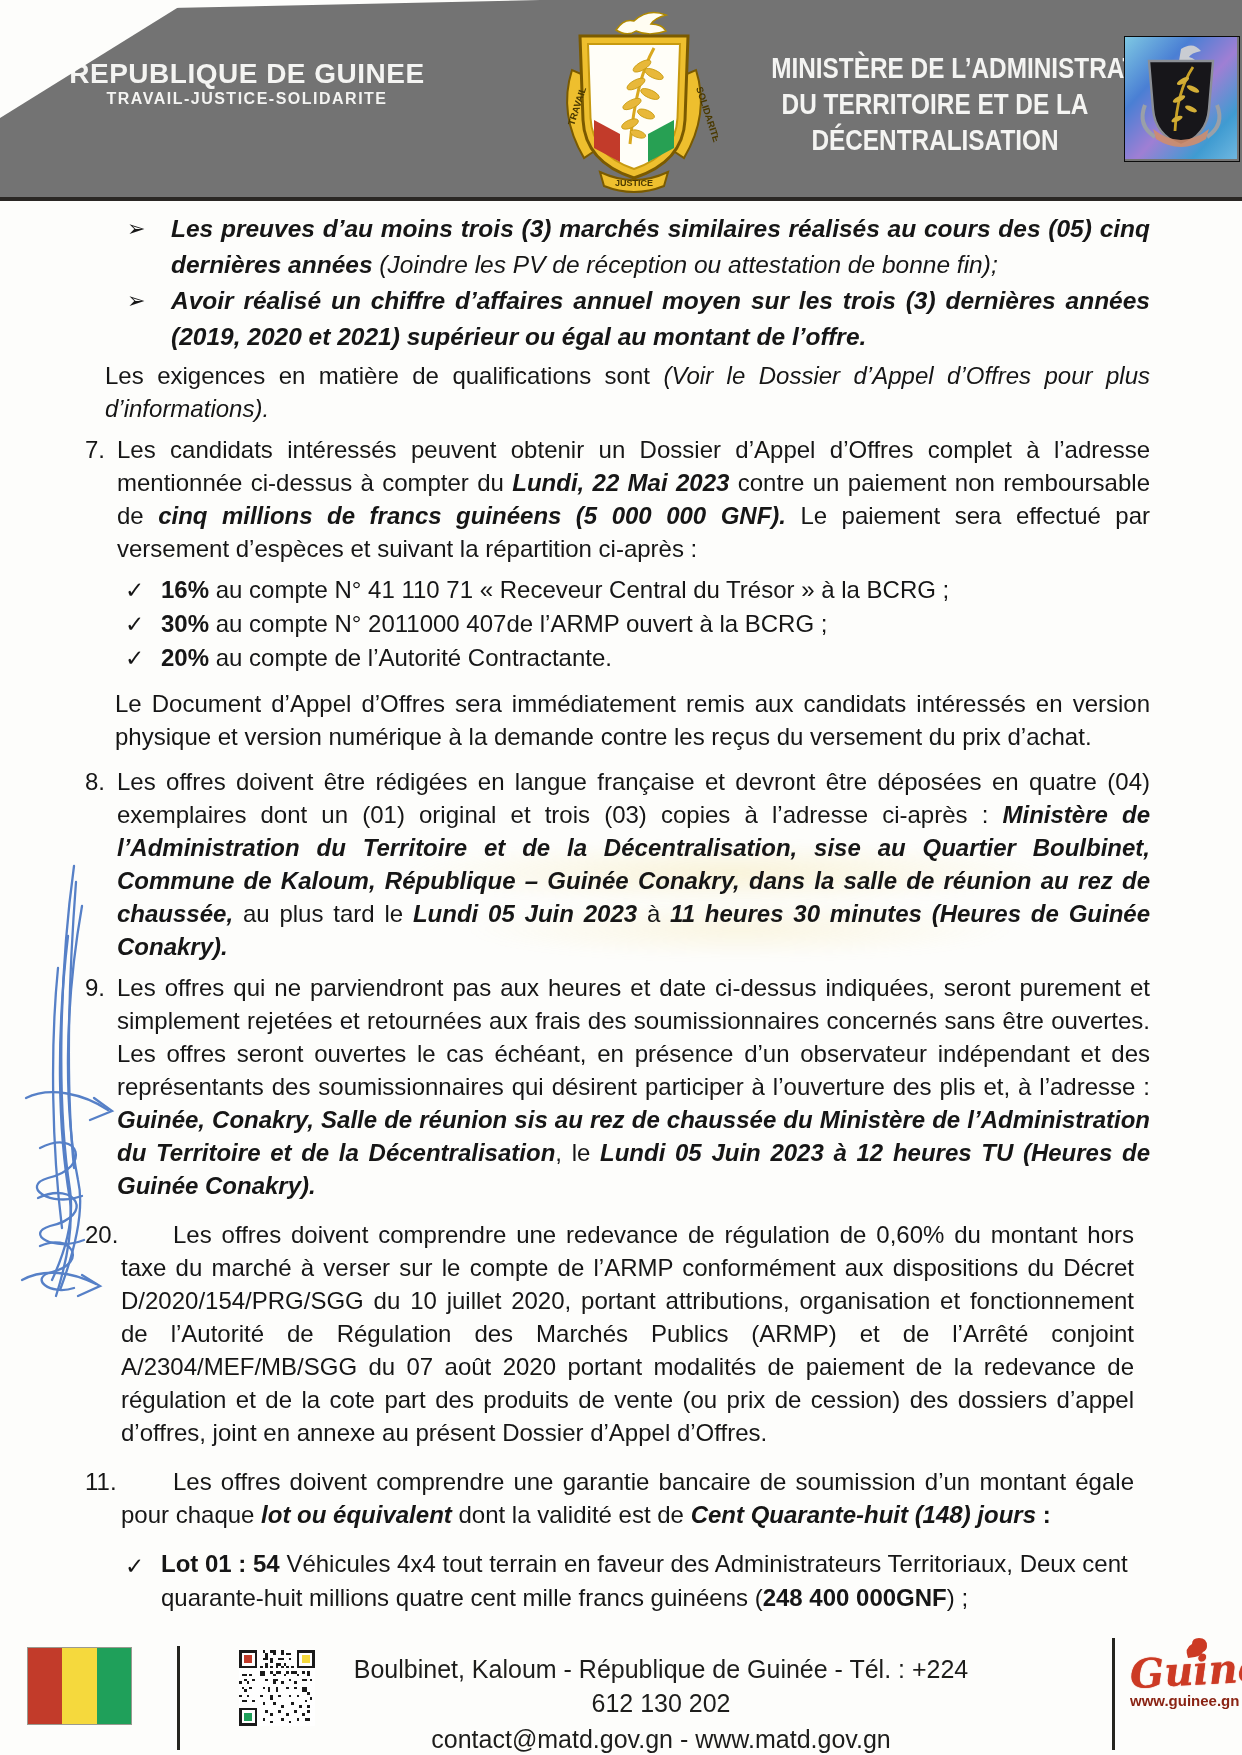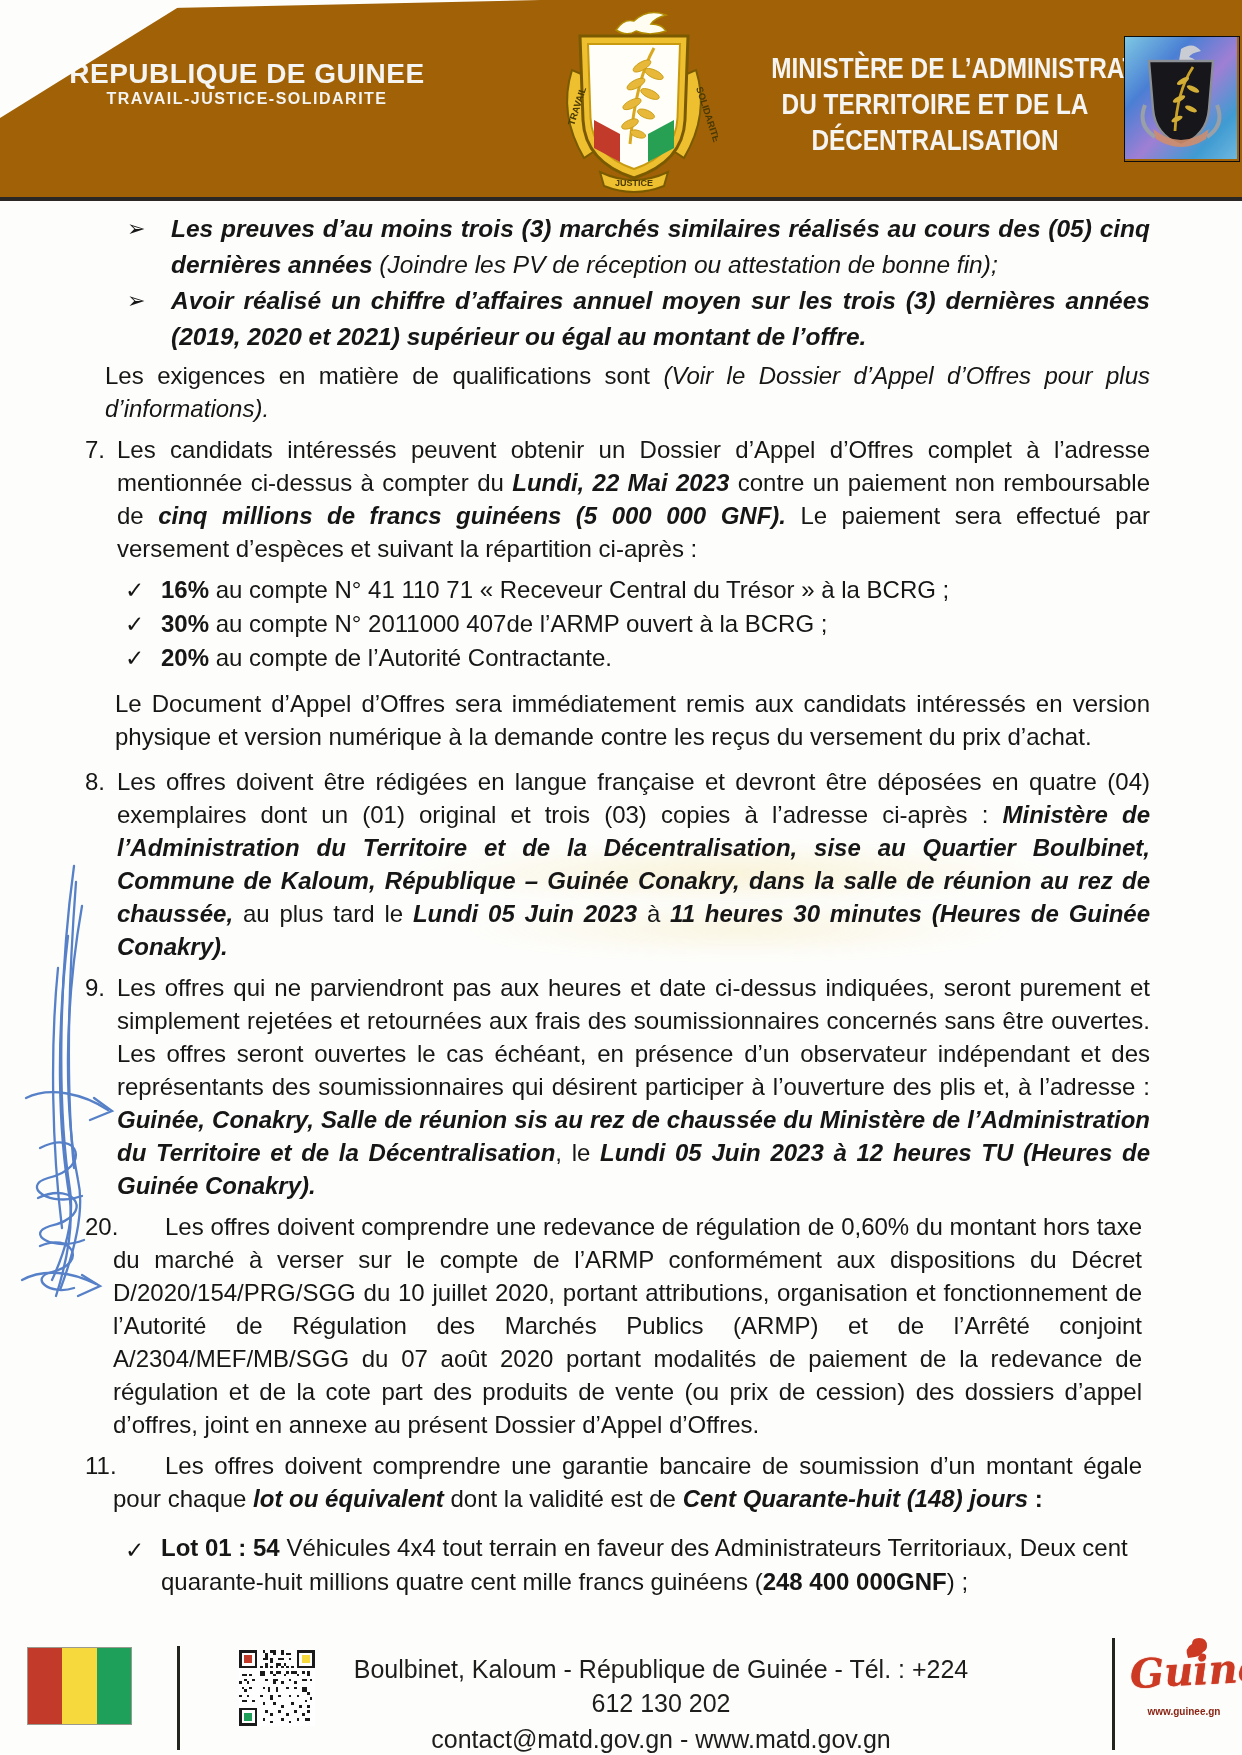--- a/index.html
+++ b/index.html
@@ -2,21 +2,21 @@
 <html><head>
 <meta charset="utf-8">
 <style>
   html,body{margin:0;padding:0;background:#e8e8e4;}
   .page{
     position:relative;width:1242px;height:1755px;margin:0 auto;
     background:#fdfdfb;overflow:hidden;
     font-family:"Liberation Sans","DejaVu Sans",sans-serif;color:#161616;
   }
   
-  .banner{position:absolute;top:0;left:0;width:1242px;height:197px;background:#a16207;}
+  .banner{position:absolute;top:0;left:0;width:1242px;height:197px;background:#737373;}
   .banner::after{content:"";position:absolute;left:0;right:0;bottom:-4px;height:4px;background:#2a2724;}
   .corner-fold{position:absolute;top:0;left:0;width:200px;height:125px;background:#fdfdfb;
     clip-path:polygon(0 0,190px 0,0 118px);}
   .top-sliver{position:absolute;top:0;left:0;width:540px;height:14px;background:#fdfdfb;
     clip-path:polygon(0 0,540px 0,170px 8px,0 12px);}
   .rep-block{position:absolute;left:62px;top:58px;width:370px;text-align:center;color:#f4f4f2;}
   .rep-title{font-size:28px;font-weight:700;letter-spacing:.5px;white-space:nowrap;}
   .rep-motto{font-size:16px;font-weight:700;letter-spacing:1.5px;margin-top:0;white-space:nowrap;}
   .ministry-block{position:absolute;left:740px;top:50px;width:390px;text-align:center;color:#f4f4f2;}
   .ministry-line{font-size:29px;font-weight:700;line-height:36px;transform:scaleX(.84);transform-origin:50% 50%;white-space:nowrap;}
@@ -36,21 +36,21 @@
   .note{margin:0 0 8px 0;}
   .numitem{display:flex;margin-left:-20px;margin-bottom:8px;}
   .numitem .mk{flex:0 0 32px;}
   .numitem .txt{flex:1;text-align:justify;}
   .checks{margin:4px 0 12px 20px;line-height:34px;}
   .check-row{display:flex;}
   .check-row .cmk{flex:0 0 36px;font-size:23px;}
   .docpara{margin:0 0 12px 10px;}
   .tabitem{position:relative;margin-bottom:8px;}
   .tabitem .mk2{position:absolute;left:-20px;top:0;}
-  .tabitem p{margin:8px;text-indent:52px;}
+  .tabitem p{margin:16px;text-indent:52px;}
   .item11{margin-top:4px;}
   .lot{display:flex;margin:16px 0 0 20px;line-height:34px;}
   .lot .cmk{flex:0 0 36px;font-size:23px;padding-top:2px;}
   .lot .txt{flex:1;text-align:left;}
   
   .wm{position:absolute;pointer-events:none;}
   .wm1{top:842px;left:410px;width:640px;height:62px;background:radial-gradient(ellipse at center,rgba(236,206,88,.20),rgba(236,206,88,0) 72%);filter:blur(3px);}
   .wm2{top:900px;left:470px;width:540px;height:58px;background:radial-gradient(ellipse at center,rgba(236,206,88,.15),rgba(236,206,88,0) 72%);filter:blur(4px);}
   .signature{position:absolute;left:10px;top:848px;width:124px;height:478px;}
   
@@ -62,21 +62,21 @@
   .vl2{left:1112px;top:0;height:112px;}
   .qr{position:absolute;left:239px;top:12px;width:76px;height:76px;}
   .ftext{position:absolute;left:330px;right:250px;top:14px;text-align:center;color:#1d1d1b;}
   .ftext .l1{font-size:25px;line-height:34px;}
   .ftext .l2{font-size:25px;line-height:38px;}
   .brand{position:absolute;left:1130px;top:12px;width:108px;text-align:center;}
   .brand-script{font-family:"DejaVu Serif","Liberation Serif",serif;font-style:italic;font-weight:700;
     font-size:40px;color:#cc3a24;transform:rotate(-3deg);display:inline-block;line-height:40px;
     text-shadow:0 0 1px #cc3a24;}
   .brand-comb{position:absolute;left:52px;top:-14px;}
-  .brand-url{font-size:10px;font-weight:700;color:#8a2414;margin-top:16px;}
+  .brand-url{font-size:15px;font-weight:700;color:#8a2414;margin-top:2px;}
 </style>
 </head>
 <body>
 
 <div class="page">
 
   <div class="banner">
     <div class="rep-block">
       <div class="rep-title">REPUBLIQUE DE GUINEE</div>
       <div class="rep-motto">TRAVAIL-JUSTICE-SOLIDARITE</div>

